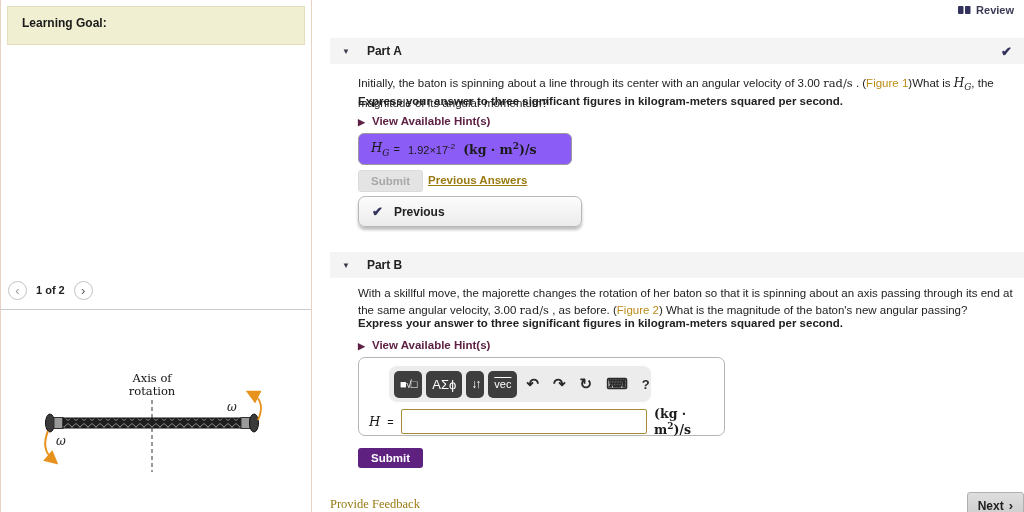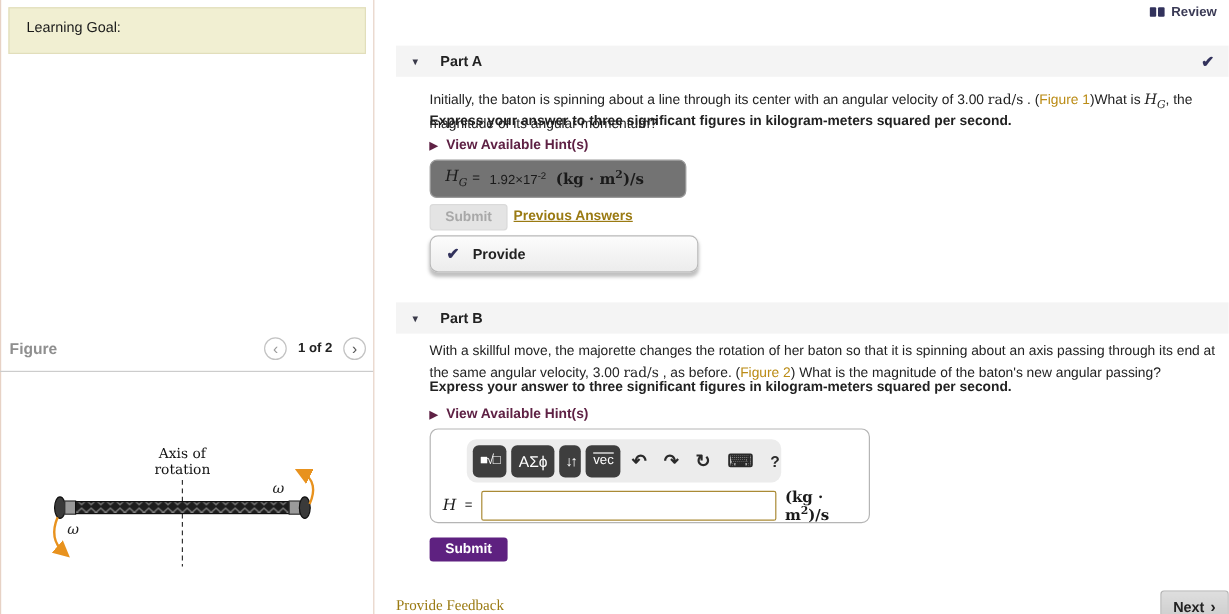--- a/index.html
+++ b/index.html
@@ -5,21 +5,21 @@
   html,body{margin:0;padding:0;}
   .page{position:relative;width:1024px;height:512px;background:#fff;overflow:hidden;
         font-family:"Liberation Sans",sans-serif;color:#1a1a1a;}
   .vline{position:absolute;top:0;width:1px;height:512px;background:var(--divider,#e7d2c5);}
   .serif{font-family:"DejaVu Serif","Liberation Serif",serif;}
 
   
   .lg{position:absolute;left:7px;top:6px;width:298px;box-sizing:border-box;
       padding:9px 14px 4px;background:#f1efd2;border:1px solid #e2debb;
       font-size:11.5px;line-height:1.33;}
-  .lg-title{font-weight:normal;font-size:12px;margin:0 0 8px;}
+  .lg-title{font-weight:bold;font-size:12px;margin:0 0 8px;}
   .lg p{margin:0 0 9px;}
 
   
   .fig-header{position:absolute;top:280px;left:8px;width:297px;height:20px;
       display:flex;align-items:center;}
   .fig-title{font-weight:bold;font-size:13px;color:#8f8f8f;flex:1;}
   .pag-btn{width:19px;height:19px;border-radius:50%;border:1px solid #c3c3c3;background:#fff;
       display:flex;align-items:center;justify-content:center;font-size:13px;color:#9a9a9a;
       box-sizing:border-box;cursor:pointer;}
   .pag-btn.en{color:#555;}
@@ -39,21 +39,21 @@
   .part-title{font-weight:bold;font-size:12px;color:#222;}
   .hdr-check{margin-left:auto;color:var(--navy,#32325c);font-size:13px;font-weight:bold;}
   .q{position:absolute;left:358px;right:0;font-size:11.5px;line-height:1.5;color:#222;}
   .fig-link{color:var(--figure-gold,#bb8c16);cursor:pointer;}
   .express{position:absolute;left:358px;font-weight:bold;font-size:11.5px;color:#222;}
   .hints{position:absolute;left:358px;color:var(--maroon,#5e2144);font-weight:bold;
       font-size:11.5px;cursor:pointer;}
   .hints .tri{font-size:9px;margin-right:7px;}
 
   .ansbox{position:absolute;left:358px;top:133px;width:188px;height:30px;border:1px solid #9a9a9a;
-      border-radius:6px;background:#737373;display:flex;align-items:center;padding:0 12px;gap:4px;
+      border-radius:6px;background:#8b5cf6;display:flex;align-items:center;padding:0 12px;gap:4px;
       box-sizing:content-box;}
   .mvar{font-family:"DejaVu Serif","Liberation Serif",serif;font-style:italic;font-size:13px;}
   .mvar sub{font-size:9px;font-style:italic;}
   .munit{font-family:"DejaVu Serif","Liberation Serif",serif;font-size:12.5px;font-weight:bold;}
   .munit sup{font-size:9px;}
   .aval{font-size:11px;margin-left:4px;margin-right:4px;}
   .aval sup{font-size:8px;}
 
   .btn-dis{position:absolute;left:358px;top:170px;padding:4px 12px;background:#e4e4e4;
       color:#a8a8a8;font-weight:bold;font-size:11.5px;border:1px solid #dadada;border-radius:3px;}
@@ -104,21 +104,20 @@
 
   <div class="review">
     <svg width="13" height="12">
       <rect x="0" y="2" width="5.5" height="8" rx="1" fill="#32325c"></rect>
       <rect x="7" y="2" width="5.5" height="8" rx="1" fill="#32325c"></rect>
     </svg>
     <span>Review</span>
   </div>
 
   <div class="fig-header">
-    <span class="fig-title">Figure</span>
     <span class="pag-btn">
         <span>‹</span>
       </span>
     <span class="page-ind">1 of 2</span>
     <span class="pag-btn en">
         <span>›</span>
       </span>
   </div>
   <div class="fig-divider"></div>
 
@@ -165,21 +164,21 @@
     <span style="font-size:11px;">=</span>
     <span class="aval"><span>1.92×17</span><sup>-2</sup></span>
     <span class="munit"><span>(kg · m</span><sup>2</sup><span>)/s</span></span>
   </div>
 
   <span class="btn-dis">Submit</span>
   <span class="prev-ans">Previous Answers</span>
 
   <div class="correct">
     <span class="chk">✔</span>
-    <span class="lbl">Provide</span>
+    <span class="lbl">Previous</span>
   </div>
 
   <div class="part-header" style="top:252px;">
     <span class="collapse">▼</span>
     <span class="part-title">Part B</span>
   </div>
 
   <div class="q" style="top:285px;"><span>With a skillful move, the majorette changes the rotation of her baton so that it is spinning about an axis passing through its end at the same angular velocity, 3.00 </span><span class="serif">rad/s</span><span> , as before. (</span><span class="fig-link">Figure 2</span><span>) What is the magnitude of the baton's new angular passing?</span></div>
 
   <div class="express" style="top:317px;">Express your answer to three significant figures in kilogram-meters squared per second.</div>

